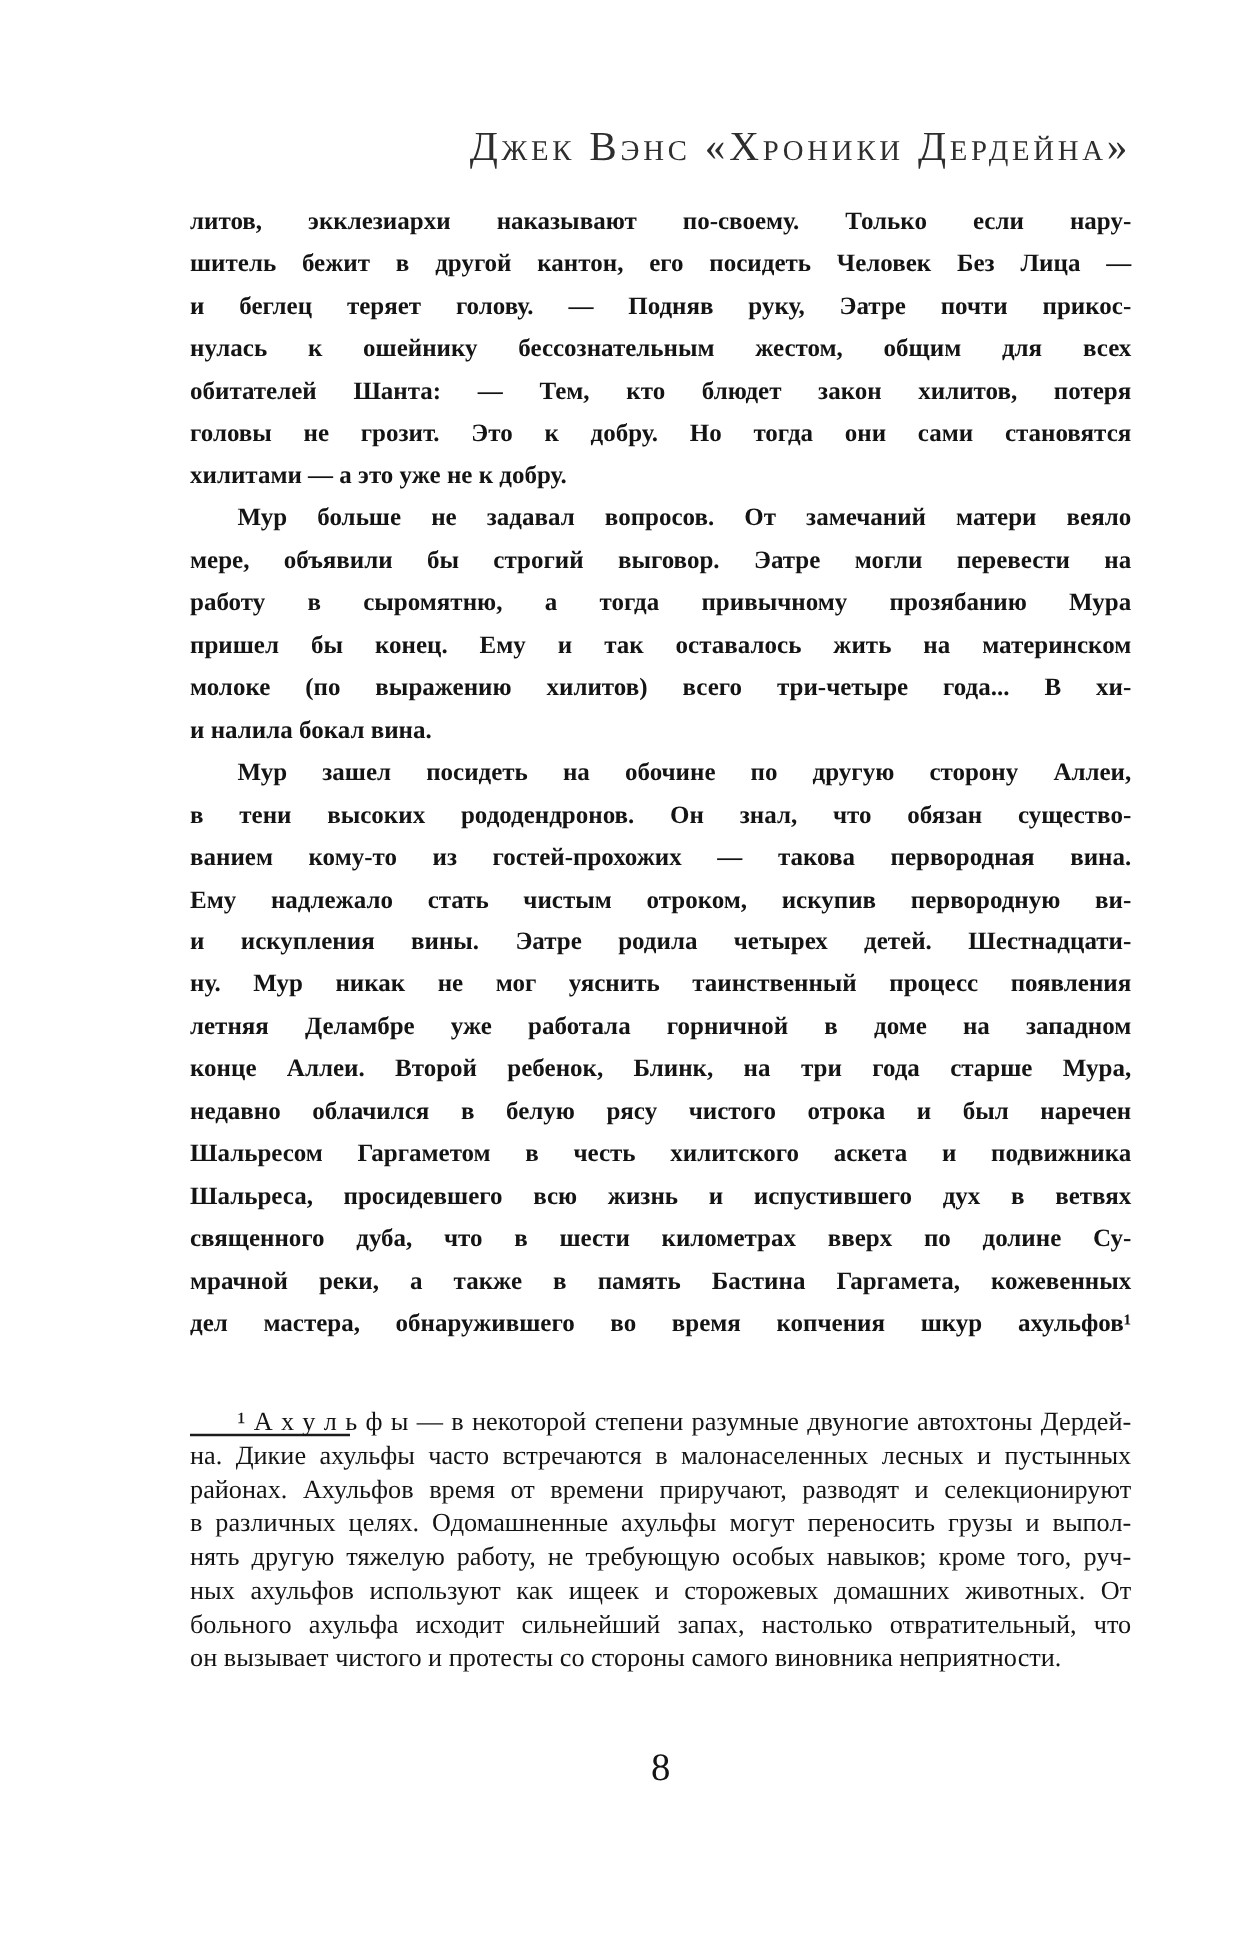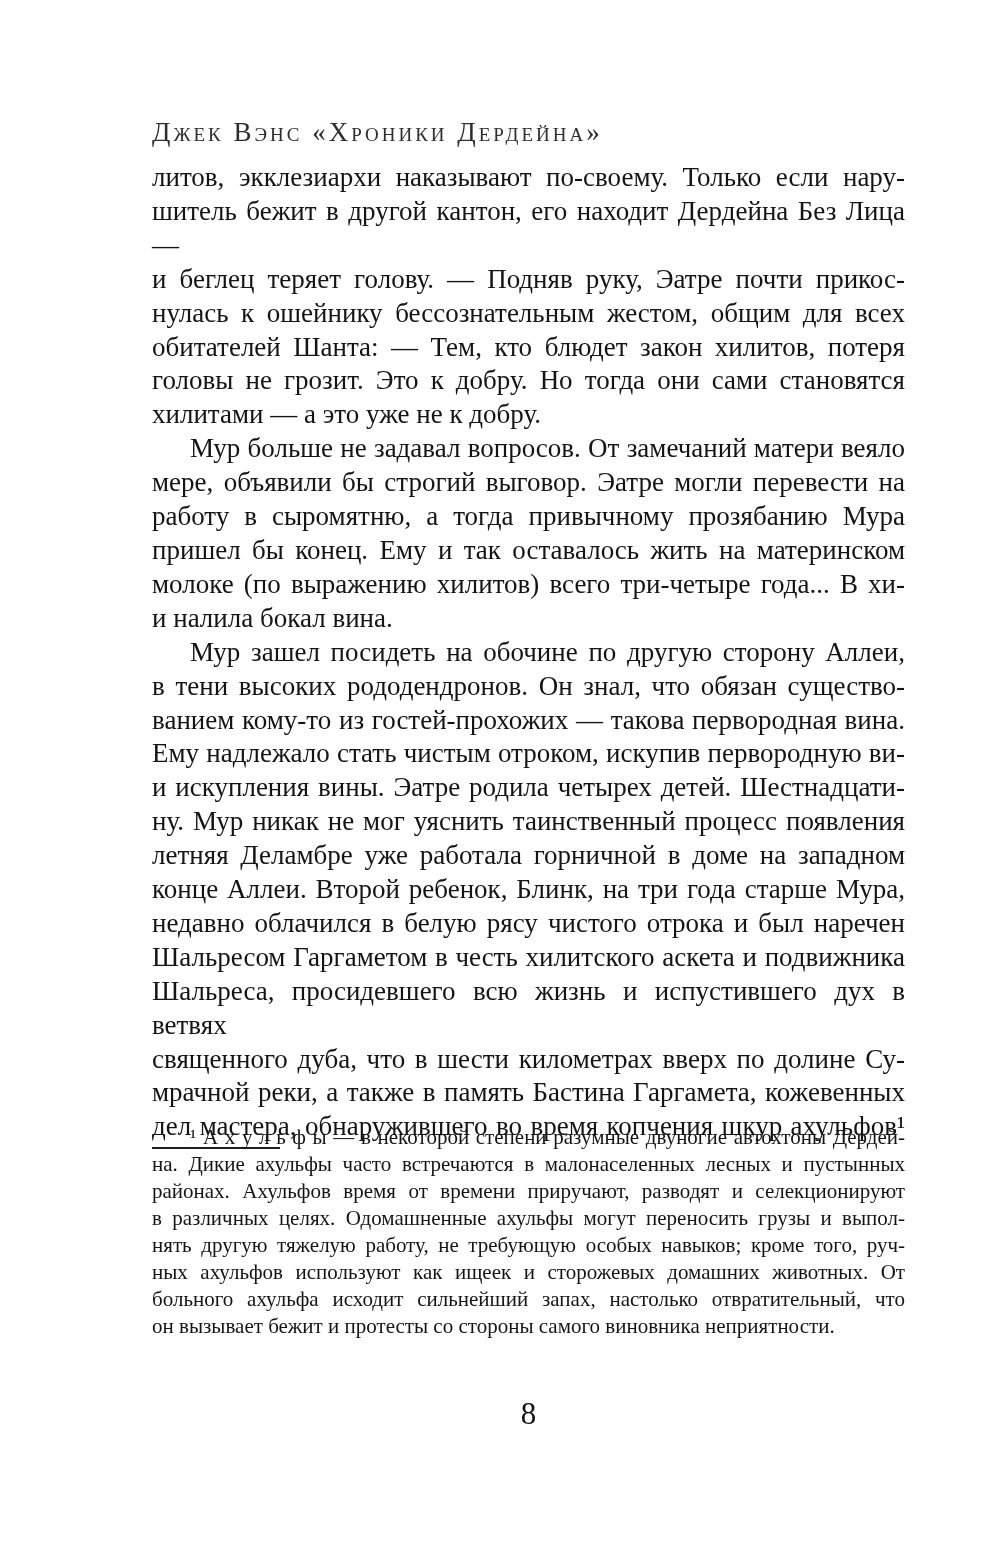--- a/index.html
+++ b/index.html
@@ -7,37 +7,38 @@
     position:relative;
     width:1000px;
     height:1552px;
     background:#ffffff;
     font-family:"Liberation Serif", serif;
     color:#141414;
     overflow:hidden;
   }
   .running-header{
     position:absolute;
-    top:117px;
+    top:100px;
     left:152px;
     width:753px;
-    text-align:left;
+    text-align:right;
     font-variant:small-caps;
-    font-size:27px;
+    font-size:33px;
     letter-spacing:3px;
     color:#2e2e2e;
     white-space:nowrap;
   }
   .body-text{
     position:absolute;
     top:161px;
     left:152px;
     width:753px;
-    font-size:27px;
+    font-size:20px;
     line-height:33.9px;
+    font-weight:bold;
   }
   .footnote-sep{
     position:absolute;
     top:1147px;
     left:152px;
     width:128px;
     height:0;
     border-top:2px solid #1c1c1c;
   }
   .footnote{
@@ -70,21 +71,21 @@
 </style>
 </head>
 <body>
 
 <div class="page">
 
   <div class="running-header">Джек Вэнс «Хроники Дердейна»</div>
 
   <div class="body-text">
       <div class="line">литов, экклезиархи наказывают по-своему. Только если нару-</div>
-      <div class="line">шитель бежит в другой кантон, его находит Дердейна Без Лица —</div>
+      <div class="line">шитель бежит в другой кантон, его посидеть Человек Без Лица —</div>
       <div class="line">и беглец теряет голову. — Подняв руку, Эатре почти прикос-</div>
       <div class="line">нулась к ошейнику бессознательным жестом, общим для всех</div>
       <div class="line">обитателей Шанта: — Тем, кто блюдет закон хилитов, потеря</div>
       <div class="line">головы не грозит. Это к добру. Но тогда они сами становятся</div>
       <div class="line final">хилитами — а это уже не к добру.</div>
       <div class="line indent">Мур больше не задавал вопросов. От замечаний матери веяло</div>
       <div class="line">мере, объявили бы строгий выговор. Эатре могли перевести на</div>
       <div class="line">работу в сыромятню, а тогда привычному прозябанию Мура</div>
       <div class="line">пришел бы конец. Ему и так оставалось жить на материнском</div>
       <div class="line">молоке (по выражению хилитов) всего три-четыре года... В хи-</div>
@@ -108,18 +109,18 @@
   <div class="footnote-sep"></div>
 
   <div class="footnote">
       <div class="line indent">¹ А х у л ь ф ы — в некоторой степени разумные двуногие автохтоны Дердей-</div>
       <div class="line">на. Дикие ахульфы часто встречаются в малонаселенных лесных и пустынных</div>
       <div class="line">районах. Ахульфов время от времени приручают, разводят и селекционируют</div>
       <div class="line">в различных целях. Одомашненные ахульфы могут переносить грузы и выпол-</div>
       <div class="line">нять другую тяжелую работу, не требующую особых навыков; кроме того, руч-</div>
       <div class="line">ных ахульфов используют как ищеек и сторожевых домашних животных. От</div>
       <div class="line">больного ахульфа исходит сильнейший запах, настолько отвратительный, что</div>
-      <div class="line final">он вызывает бежит и протесты со стороны самого виновника неприятности.</div>
+      <div class="line final">он вызывает чистого и протесты со стороны самого виновника неприятности.</div>
     </div>
 
   <div class="page-number">8</div>
 
 </div>
 
 </body></html>

